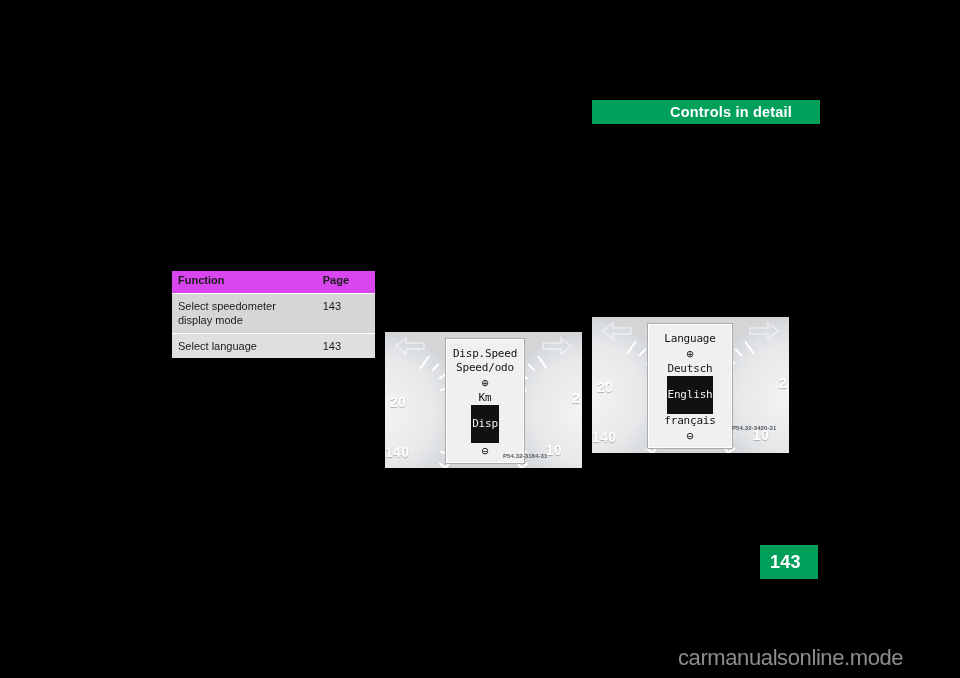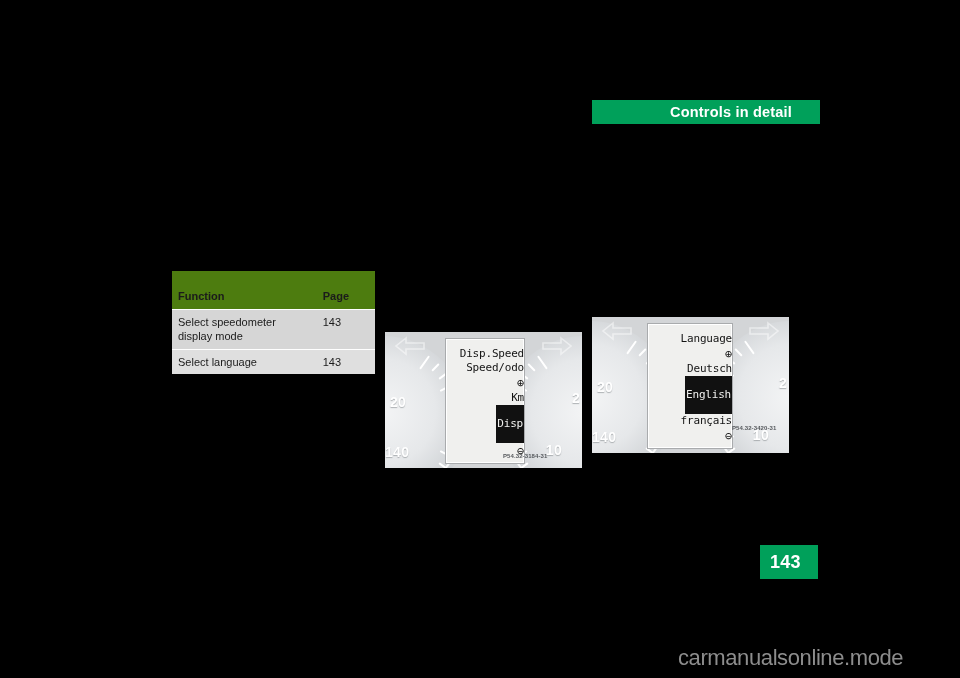--- a/index.html
+++ b/index.html
@@ -50,24 +50,24 @@
   }
   .func-table td, .func-table th {
     padding: 5px 7px 5px 6px;
     vertical-align: top;
     text-align: left;
     line-height: 1.32;
     font-weight: normal;
     border-bottom: 1.5px solid #ffffff;
   }
   .func-table thead th {
-    background: #4d7c0f;
+    background: #d946ef;
     font-weight: bold;
     font-size: 11px;
-    padding-top: 18px;
+    padding-top: 2px;
     padding-bottom: 5px;
   }
   .func-table tbody tr:nth-child(odd) td { background: #d6d6d6; }
   .func-table tbody tr:nth-child(even) td { background: #dfdfdf; }
   .func-table tbody tr:last-child td { border-bottom: none; }
   .col-func { width: 152px; }
   .col-page { width: 51px; }
 
   
   .cluster {
@@ -172,21 +172,21 @@
     left: 60px; top: 6px;
     width: 78px; height: 124px;
   }
   .lcd-2 {
     left: 55px; top: 6px;
     width: 84px; height: 124px;
   }
   .lcd-inner {
     position: absolute;
     left: 0; right: 0; top: 8px;
-    text-align: right;
+    text-align: center;
     font-family: "DejaVu Sans Mono", monospace;
     color: #141414;
     font-size: 11px;
     line-height: 14px;
     letter-spacing: -0.2px;
   }
   .lcd-line { white-space: nowrap; }
   .lcd-sym {
     display: block;
     font-size: 12px;

